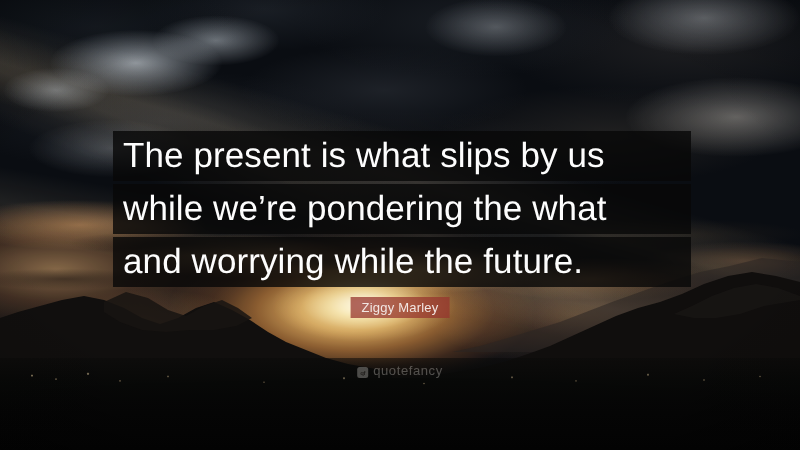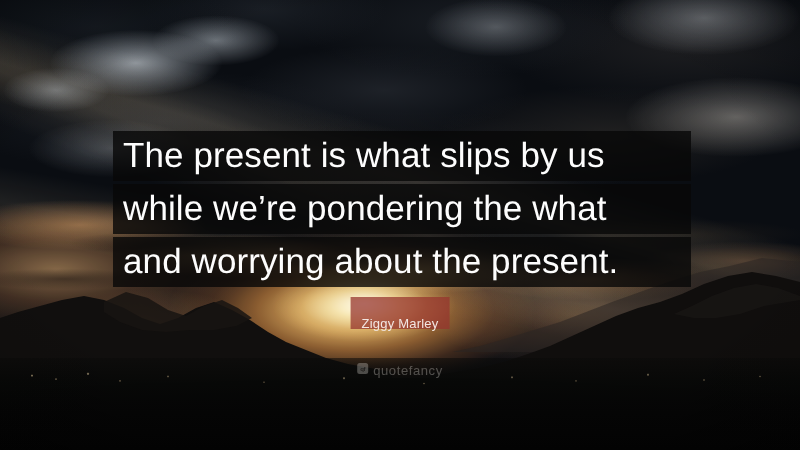--- a/index.html
+++ b/index.html
@@ -211,32 +211,32 @@
   #author-badge {
     position:absolute;
     left:50%; transform:translateX(-50%);
     top:297px;
     z-index:20;
     background:rgba(150,52,46,0.74);
     color:#f2e6e2;
     font-size:13px;
     line-height:21px;
     height:21px;
-    padding:16px 11px;
+    padding:0 11px;
     letter-spacing:0.2px;
     white-space:nowrap;
   }
 
   
   #watermark {
     position:absolute;
     left:50%; transform:translateX(-50%);
     top:363px;
     z-index:20;
-    display:flex; align-items:flex-start; gap:5px;
+    display:flex; align-items:flex-end; gap:5px;
     opacity:0.30;
   }
   #wm-badge {
     width:11px; height:11px;
     border-radius:2.5px;
     background:#e8e4de;
     display:flex; align-items:center; justify-content:center;
   }
   #wm-badge span {
     font-size:6px; font-weight:700; color:#5a544c;
@@ -304,21 +304,21 @@
     </svg>
   </div>
 
   <div id="foreground"></div>
   <div id="lights"></div>
   <div class="layer" id="vignette"></div>
 
   <div id="quote-block">
     <div class="quote-line">The present is what slips by us</div>
     <div class="quote-line">while we’re pondering the what</div>
-    <div class="quote-line">and worrying about the present.</div>
+    <div class="quote-line">and worrying while the future.</div>
   </div>
 
   <div id="author-badge">Ziggy Marley</div>
 
   <div id="watermark">
     <span id="wm-badge">
       <span>qf</span>
     </span>
     <span id="wm-text">quotefancy</span>
   </div>

